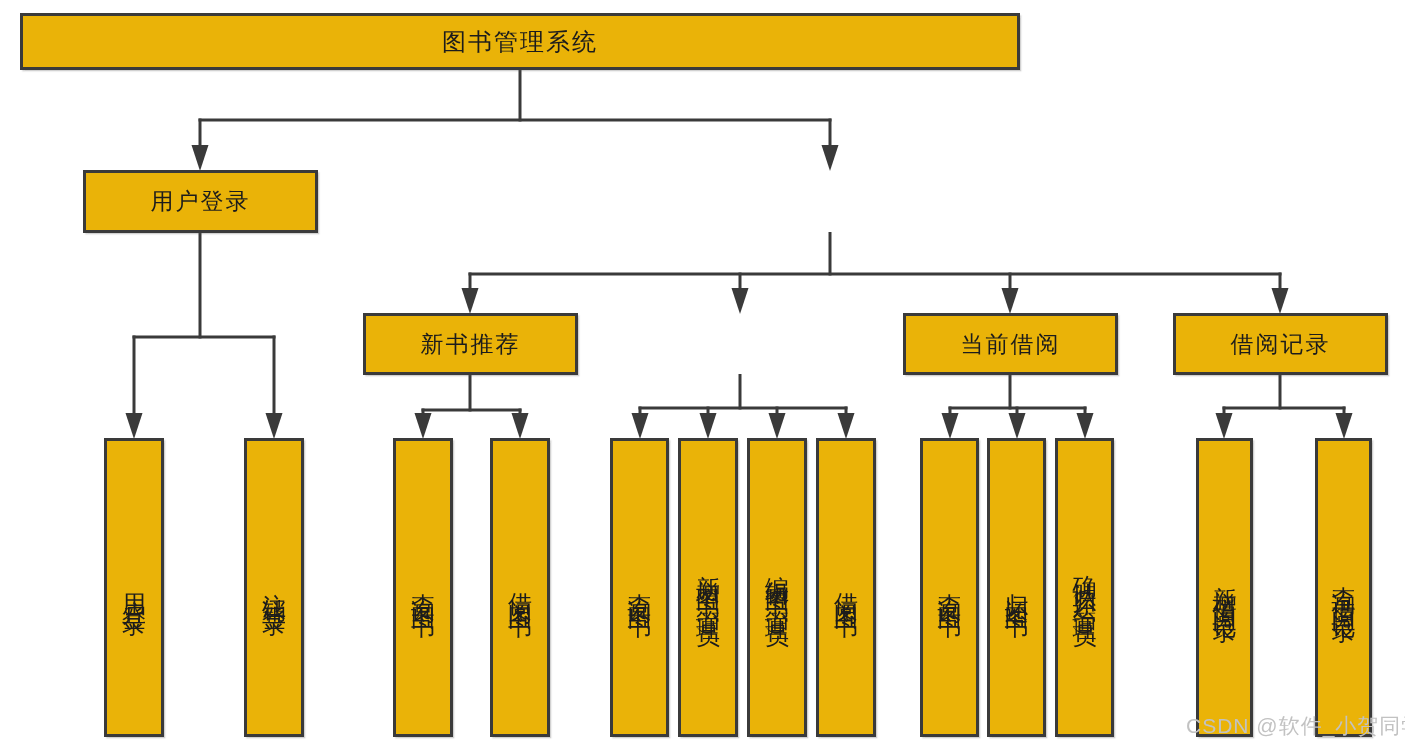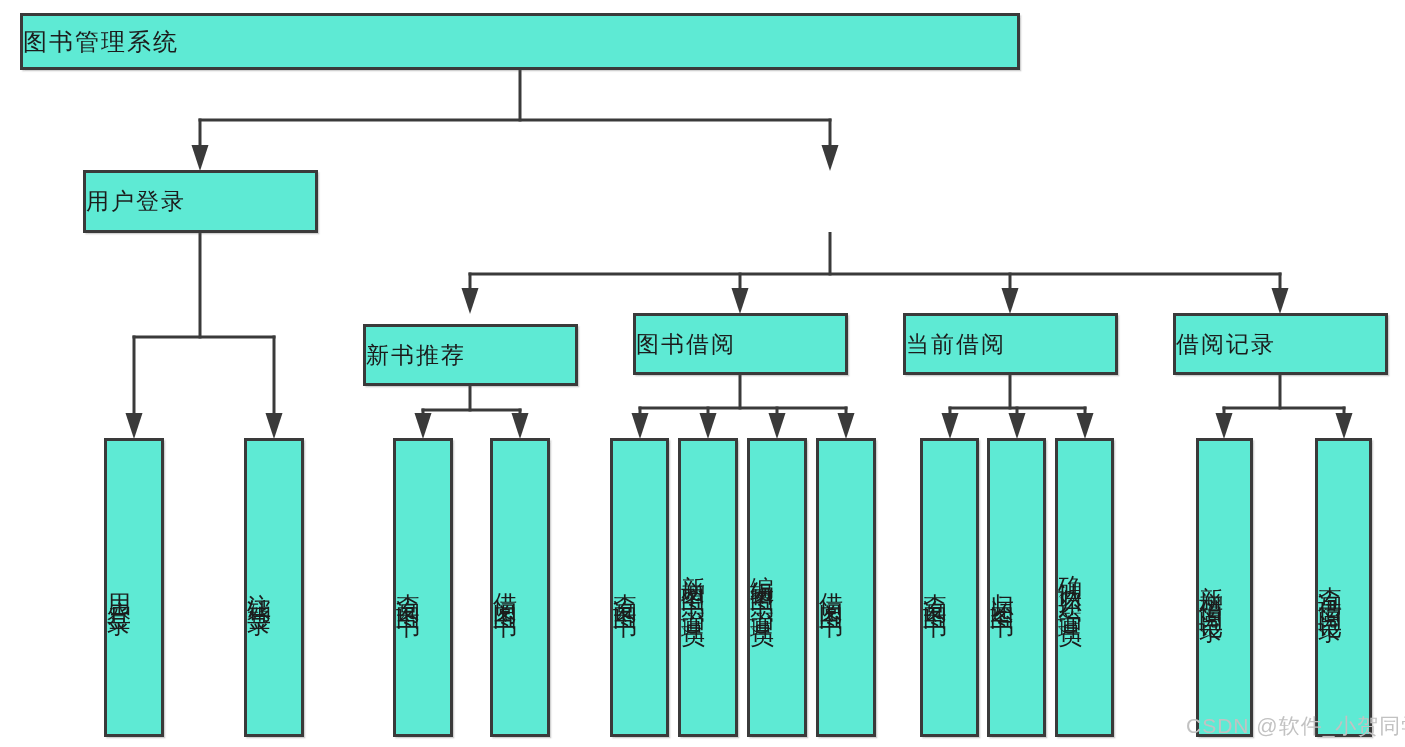--- a/index.html
+++ b/index.html
@@ -17,25 +17,25 @@
   }
   .connectors {
     position: absolute;
     left: 0;
     top: 0;
     pointer-events: none;
   }
   .node {
     position: absolute;
     box-sizing: border-box;
-    background: #5eead4;
+    background: #eab308;
     border: 3px solid #3a3a3a;
     display: flex;
     align-items: center;
-    justify-content: flex-start;
+    justify-content: center;
     box-shadow: 1.5px 1.5px 1.5px rgba(90,90,90,0.28);
   }
   .node .label {
     font-size: 23px;
     color: #1c1c1c;
     letter-spacing: 2px;
     white-space: nowrap;
   }
   .node.root .label {
     font-size: 24px;
@@ -133,25 +133,22 @@
   </svg>
 
   <div class="node root" style="left:20px; top:13px; width:1000px; height:57px;">
     <span class="label">图书管理系统</span>
   </div>
 
   <div class="node" style="left:83px; top:170px; width:235px; height:63px;">
     <span class="label">用户登录</span>
   </div>
 
-  <div class="node" style="left:363px; top:324px; width:215px; height:62px;">
+  <div class="node" style="left:363px; top:313px; width:215px; height:62px;">
     <span class="label">新书推荐</span>
-  </div>
-  <div class="node" style="left:633px; top:313px; width:215px; height:62px;">
-    <span class="label">图书借阅</span>
   </div>
   <div class="node" style="left:1173px; top:313px; width:215px; height:62px;">
     <span class="label">借阅记录</span>
   </div>
   <div class="node" style="left:903px; top:313px; width:215px; height:62px;">
     <span class="label">当前借阅</span>
   </div>
 
   <div class="node leaf" style="left:104px; top:438px; width:60px; height:299px;">
     <span class="label">用户登录</span>

